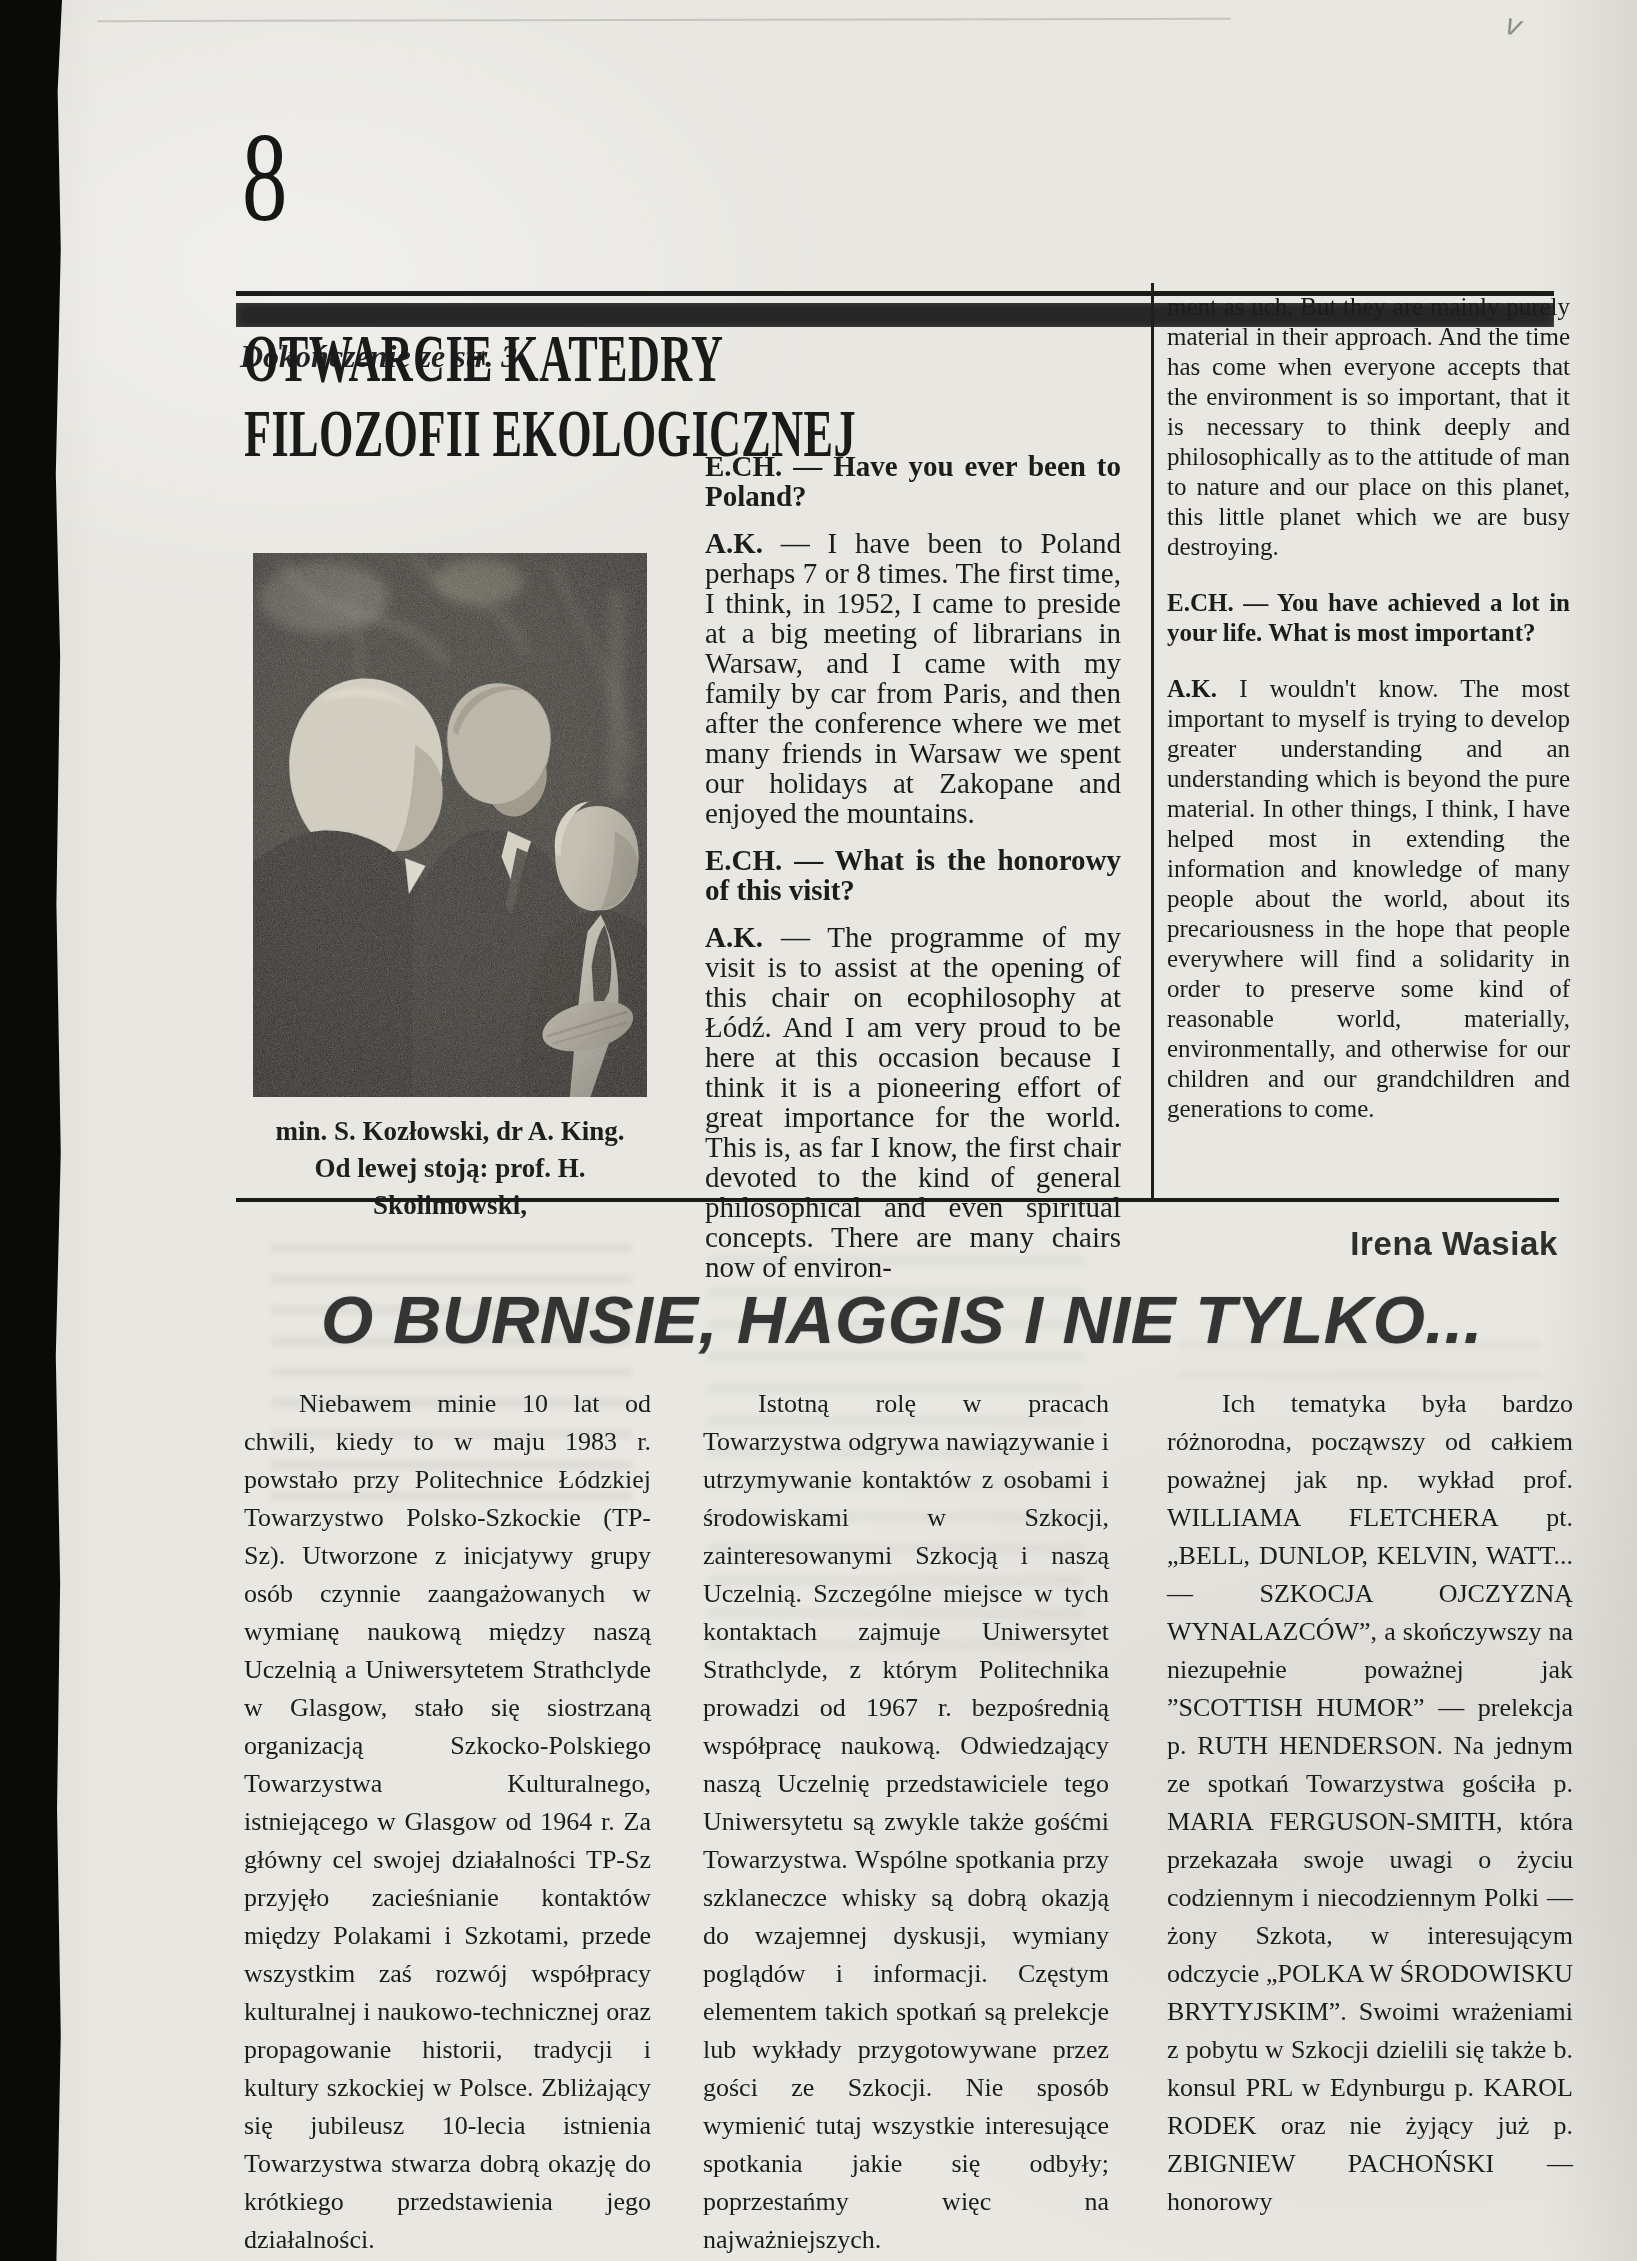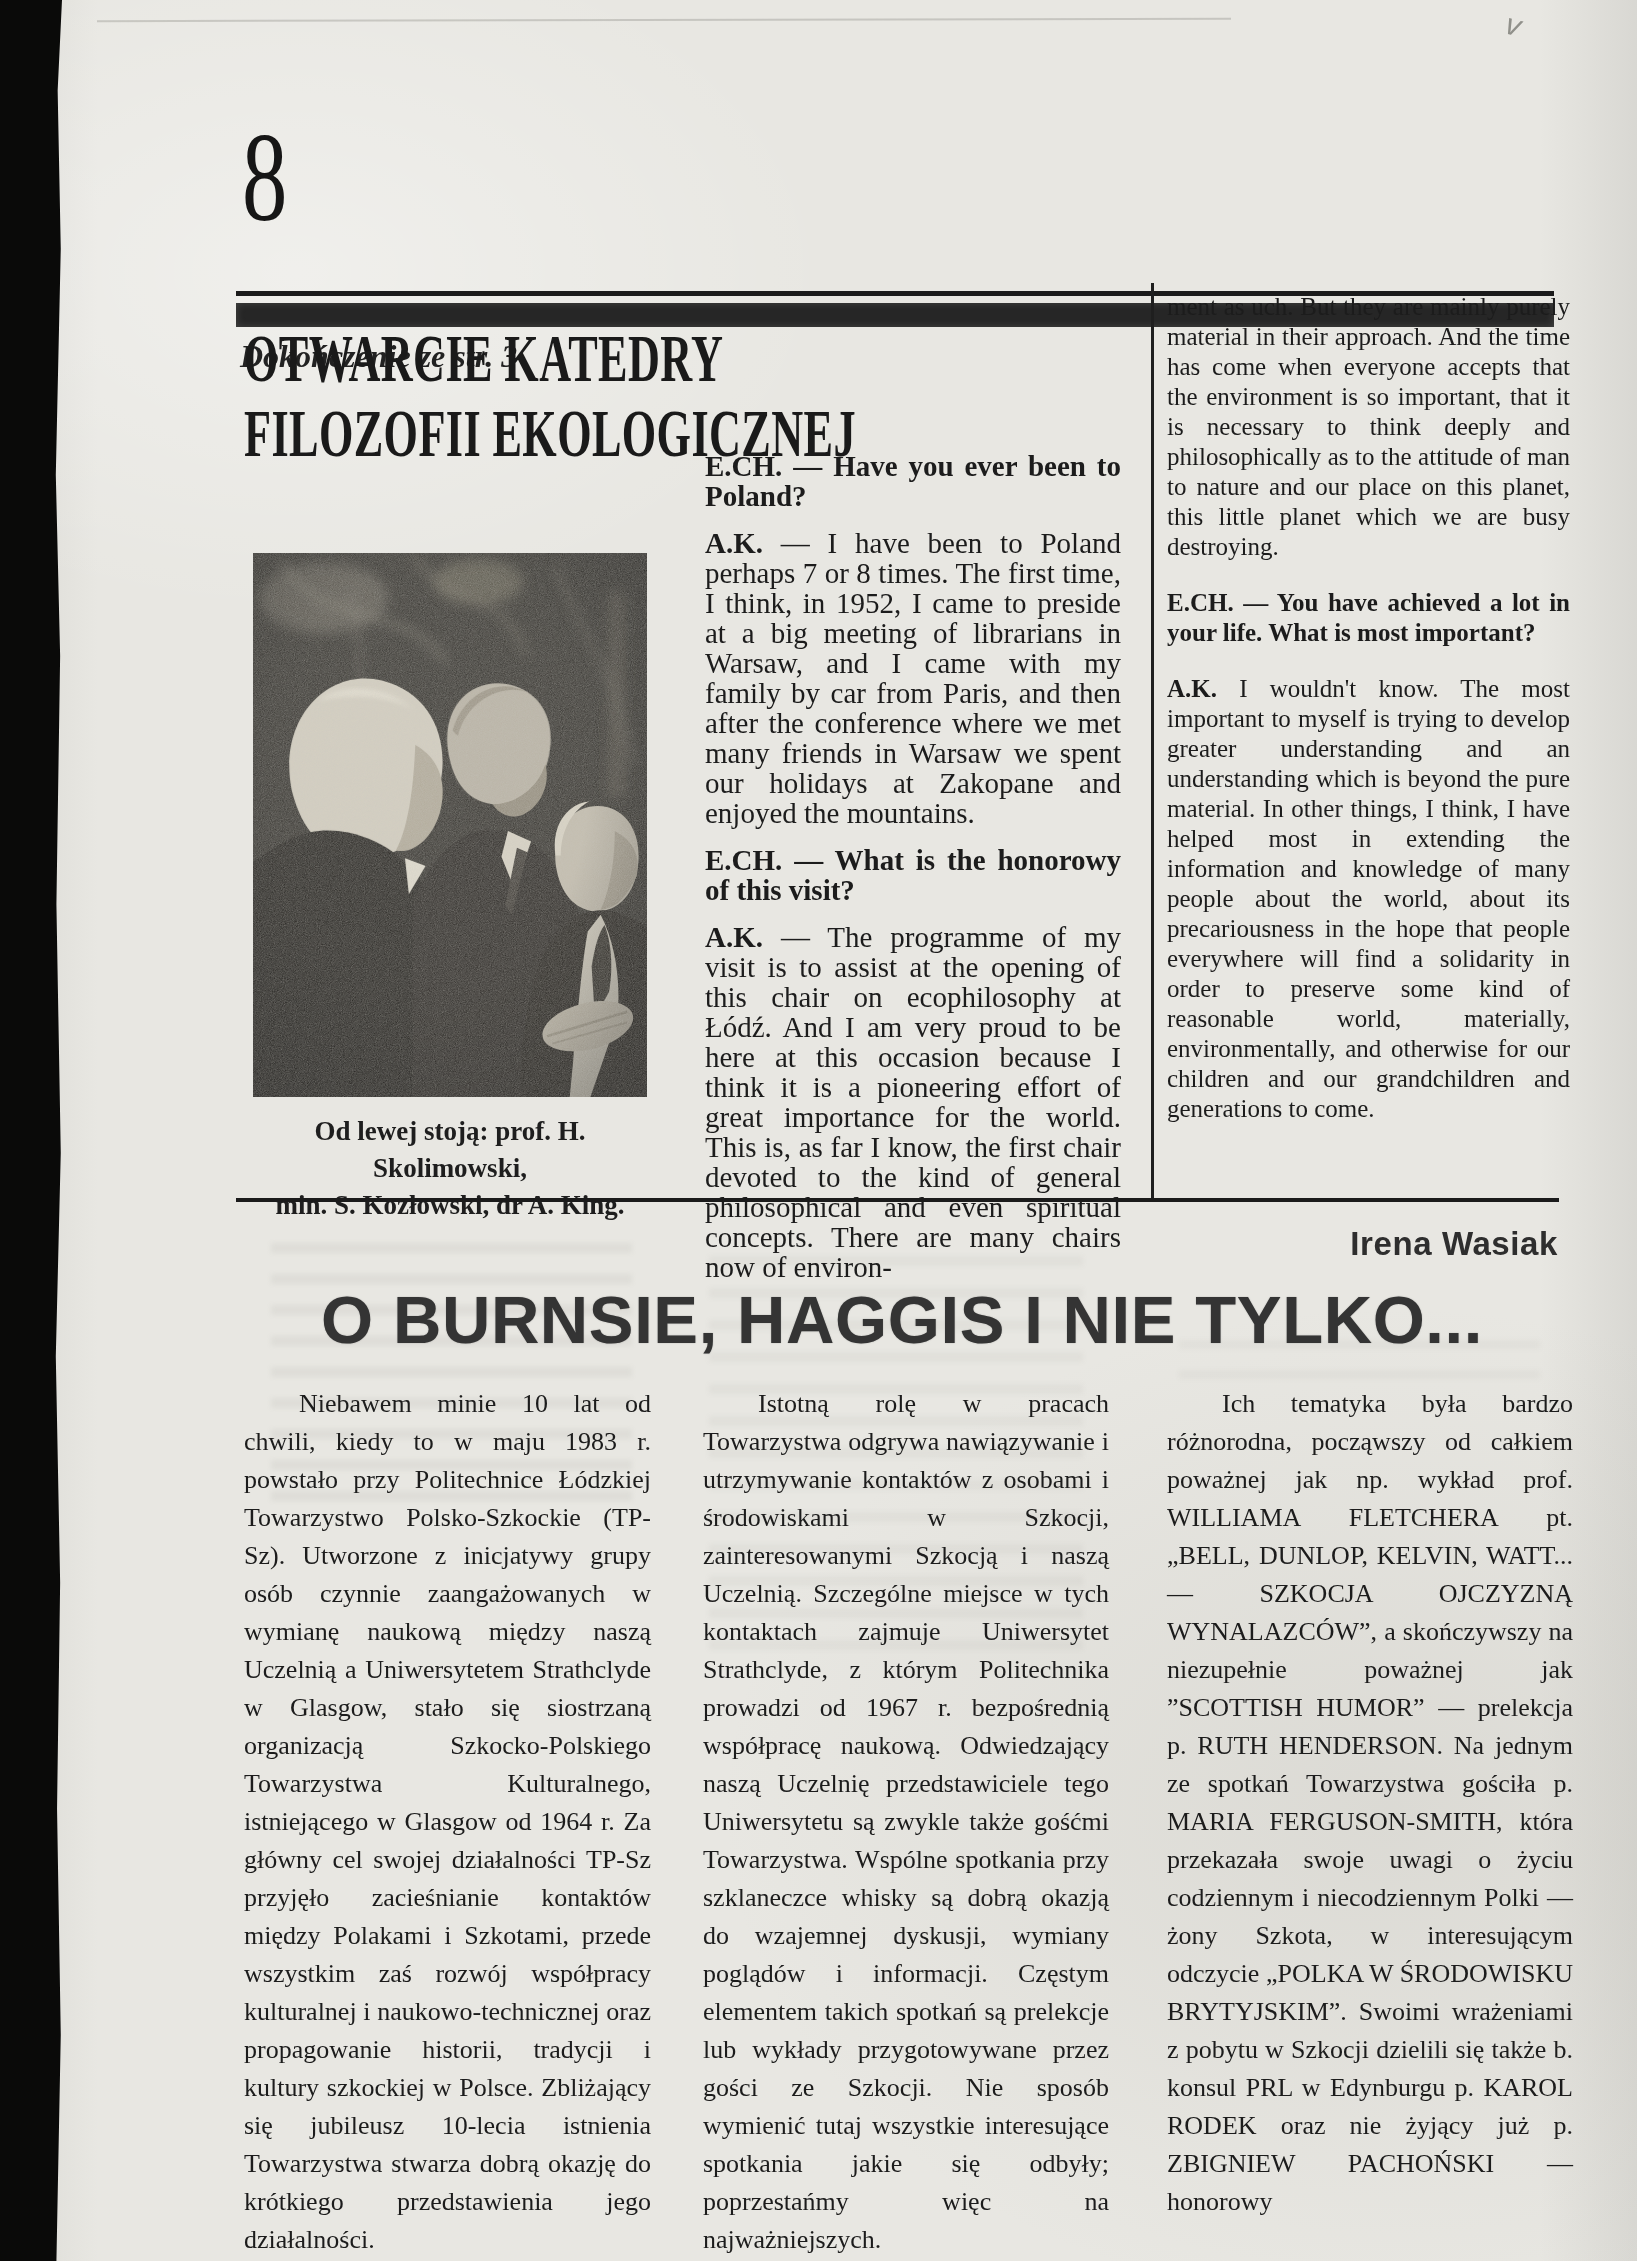--- a/index.html
+++ b/index.html
@@ -39,21 +39,21 @@
   .col p{margin:0 0 17px 0;}
   .col-right-top p{margin-bottom:26px;}
   .spk{font-weight:bold;}
   .q{font-weight:bold;}
   .vdivider{position:absolute;left:1151px;top:283px;width:2.6px;height:915px;background:#1f1f1f;}
   .rule-sep{position:absolute;left:236px;top:1198px;width:1323px;height:3.9px;background:#1b1b1b;}
   .byline{position:absolute;right:80px;top:1225px;font-family:Liberation Sans, sans-serif;
     font-weight:bold;font-size:33px;color:#2e2e2e;letter-spacing:0.6px;text-align:center;}
   .h2{position:absolute;left:245px;top:1281px;width:1314px;text-align:center;
     font-family:"Liberation Sans","DejaVu Sans",sans-serif;font-weight:bold;font-size:67px;
-    letter-spacing:0.6px;color:#343434;white-space:nowrap;text-shadow:0 0 1.3px rgba(60,60,60,.4);}
+    letter-spacing:0.6px;color:#343434;white-space:nowrap;text-shadow:0 0 1.3px rgba(60,60,60,.4);font-style:italic;}
   .bcol{position:absolute;top:1385px;text-align:justify;font-size:26px;line-height:38px;}
   .bcol p{margin:0;text-indent:55px;}
   .bcol1{left:244px;width:407px;}
   .bcol2{left:703px;width:406px;}
   .bcol3{left:1167px;width:406px;}
   .ghost{position:absolute;pointer-events:none;filter:blur(2.6px);opacity:.5;}
   .g1{left:271px;top:1243px;width:361px;height:277px;
     background:repeating-linear-gradient(180deg, rgba(125,123,115,.18) 0 10.3px, rgba(0,0,0,0) 10.3px 31px);}
   .g2{left:709px;top:1256px;width:374px;height:412px;
     background:repeating-linear-gradient(180deg, rgba(128,126,118,.14) 0 9.7px, rgba(0,0,0,0) 9.7px 32px);}
@@ -136,22 +136,22 @@
         <ellipse cx="520" cy="735" rx="72" ry="36" fill="#ccc4b2"></ellipse>
         <path d="M455,735 L585,728" stroke="#9a917e" stroke-width="4" opacity=".7"></path>
         <path d="M460,748 L580,744" stroke="#9a917e" stroke-width="3" opacity=".6"></path>
       </g>
       <rect width="612" height="845" fill="url(#vig)"></rect>
       <rect width="612" height="845" filter="url(#noise)" opacity=".55"></rect>
     </svg>
   </div>
 
   <div class="caption">
+    <div>min. S. Kozłowski, dr A. King.</div>
     <div>Od lewej stoją: prof. H. Skolimowski,</div>
-    <div>min. S. Kozłowski, dr A. King.</div>
   </div>
 
   <div class="col col-mid-top">
     <p class="q"><span class="spk">E.CH.</span> <span>— Have you ever been to Poland?</span></p>
     <p><span class="spk">A.K.</span> <span>— I have been to Poland perhaps 7 or 8 times. The first time, I think, in 1952, I came to preside at a big meeting of librarians in Warsaw, and I came with my family by car from Paris, and then after the conference where we met many friends in Warsaw we spent our holidays at Zakopane and enjoyed the mountains.</span></p>
     <p class="q"><span class="spk">E.CH.</span> <span>— What is the honorowy of this visit?</span></p>
     <p><span class="spk">A.K.</span> <span>— The programme of my visit is to assist at the opening of this chair on ecophilosophy at Łódź. And I am very proud to be here at this occasion because I think it is a pioneering effort of great importance for the world. This is, as far I know, the first chair devoted to the kind of general philosophical and even spiritual concepts. There are many chairs now of environ-</span></p>
   </div>
 
   <div class="vdivider"></div>

